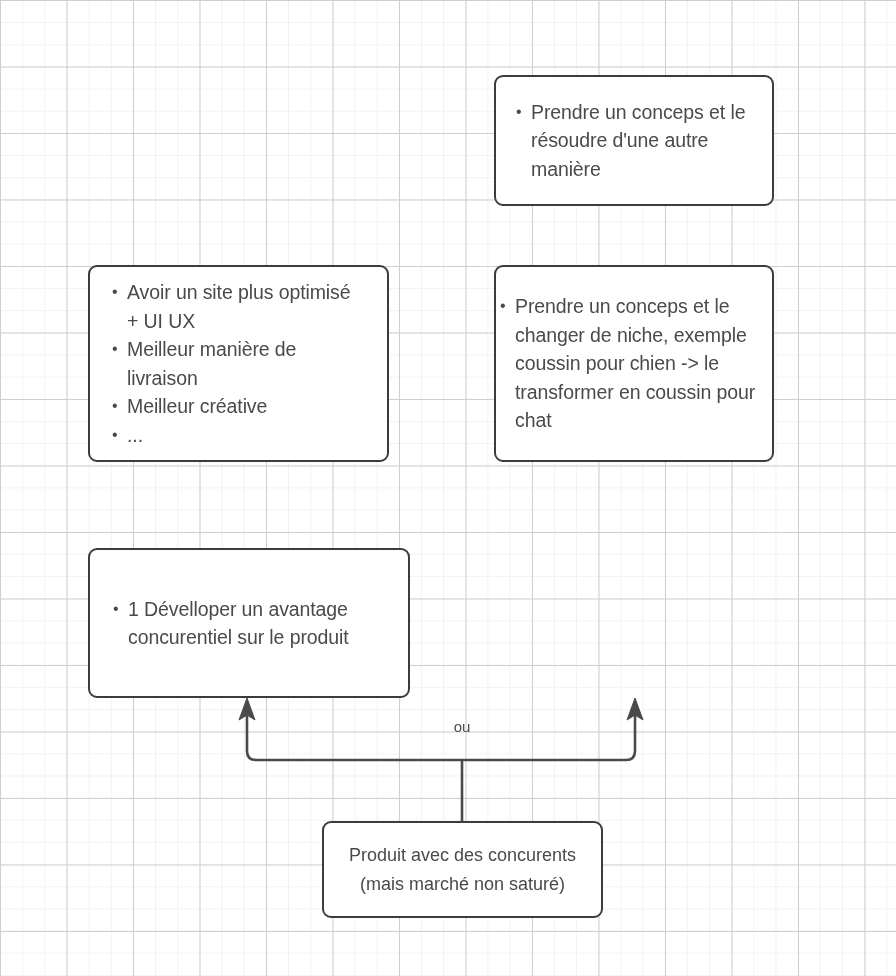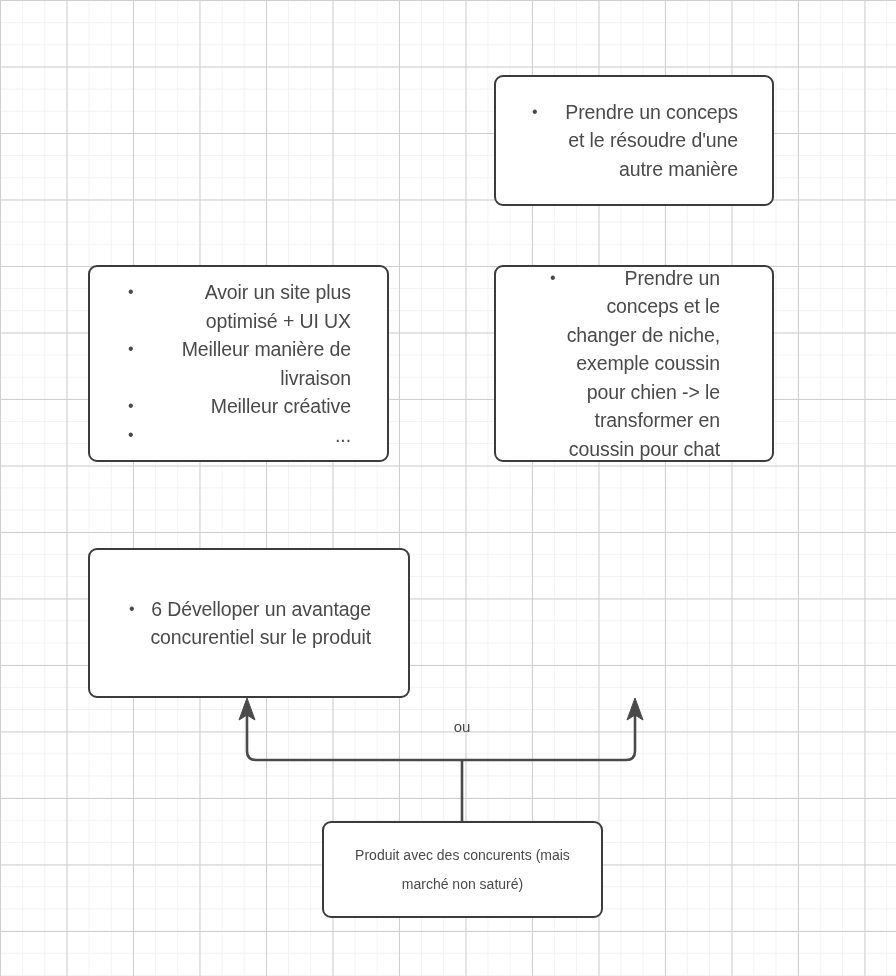--- a/index.html
+++ b/index.html
@@ -35,24 +35,23 @@
     background: #ffffff;
     border: 2px solid #3c3c3c;
     border-radius: 9px;
     color: #4a4a4a;
     display: flex;
     flex-direction: column;
     justify-content: center;
   }
 
   .node .list {
-    margin: 16px;
+    margin: 0;
     padding: 0;
     list-style: none;
-    text-align: right;
   }
   .node .list li {
     position: relative;
     padding-left: 17px;
     font-size: 19.5px;
     line-height: 28.5px;
     letter-spacing: -0.1px;
   }
   .node .list li::before {
     content: "\2022";
@@ -62,30 +61,30 @@
     font-size: 16px;
     line-height: 28.5px;
     color: #4a4a4a;
   }
 
   .node.centered-text {
     align-items: center;
     text-align: center;
   }
   .node.centered-text .plain {
-    font-size: 14px;
+    font-size: 18px;
     line-height: 28.5px;
     color: #4a4a4a;
     padding: 0 12px;
   }
 
   
   #node-resoudre   { left: 494px; top: 75px;  width: 280px; height: 131px; padding: 0 18px; }
   #node-avantages  { left: 88px;  top: 265px; width: 301px; height: 197px; padding: 4px 20px; }
-  #node-niche      { left: 494px; top: 265px; width: 280px; height: 197px; padding: 0 36px; }
+  #node-niche      { left: 494px; top: 265px; width: 280px; height: 197px; padding: 0 2px; }
   #node-option-1   { left: 88px;  top: 548px; width: 322px; height: 150px; padding: 0 21px; }
   #node-option-2   { left: 494px; top: 548px; width: 280px; height: 150px; padding: 0 18px; }
   #node-produit    { left: 322px; top: 821px; width: 281px; height: 97px; }
 
   
   .connector-layer {
     position: absolute;
     left: 0; top: 0;
     width: 896px;
     height: 976px;
@@ -136,21 +135,21 @@
   </div>
 
   <div class="node" id="node-niche">
     <ul class="list">
       <li>Prendre un conceps et le changer de niche, exemple coussin pour chien -&gt; le transformer en coussin pour chat</li>
     </ul>
   </div>
 
   <div class="node" id="node-option-1">
     <ul class="list">
-      <li>6 Dévelloper un avantage concurentiel sur le produit</li>
+      <li>1 Dévelloper un avantage concurentiel sur le produit</li>
     </ul>
   </div>
 
 
   <div class="node centered-text" id="node-produit">
     <div class="plain">Produit avec des concurents (mais marché non saturé)</div>
   </div>
 
 </div>
 

